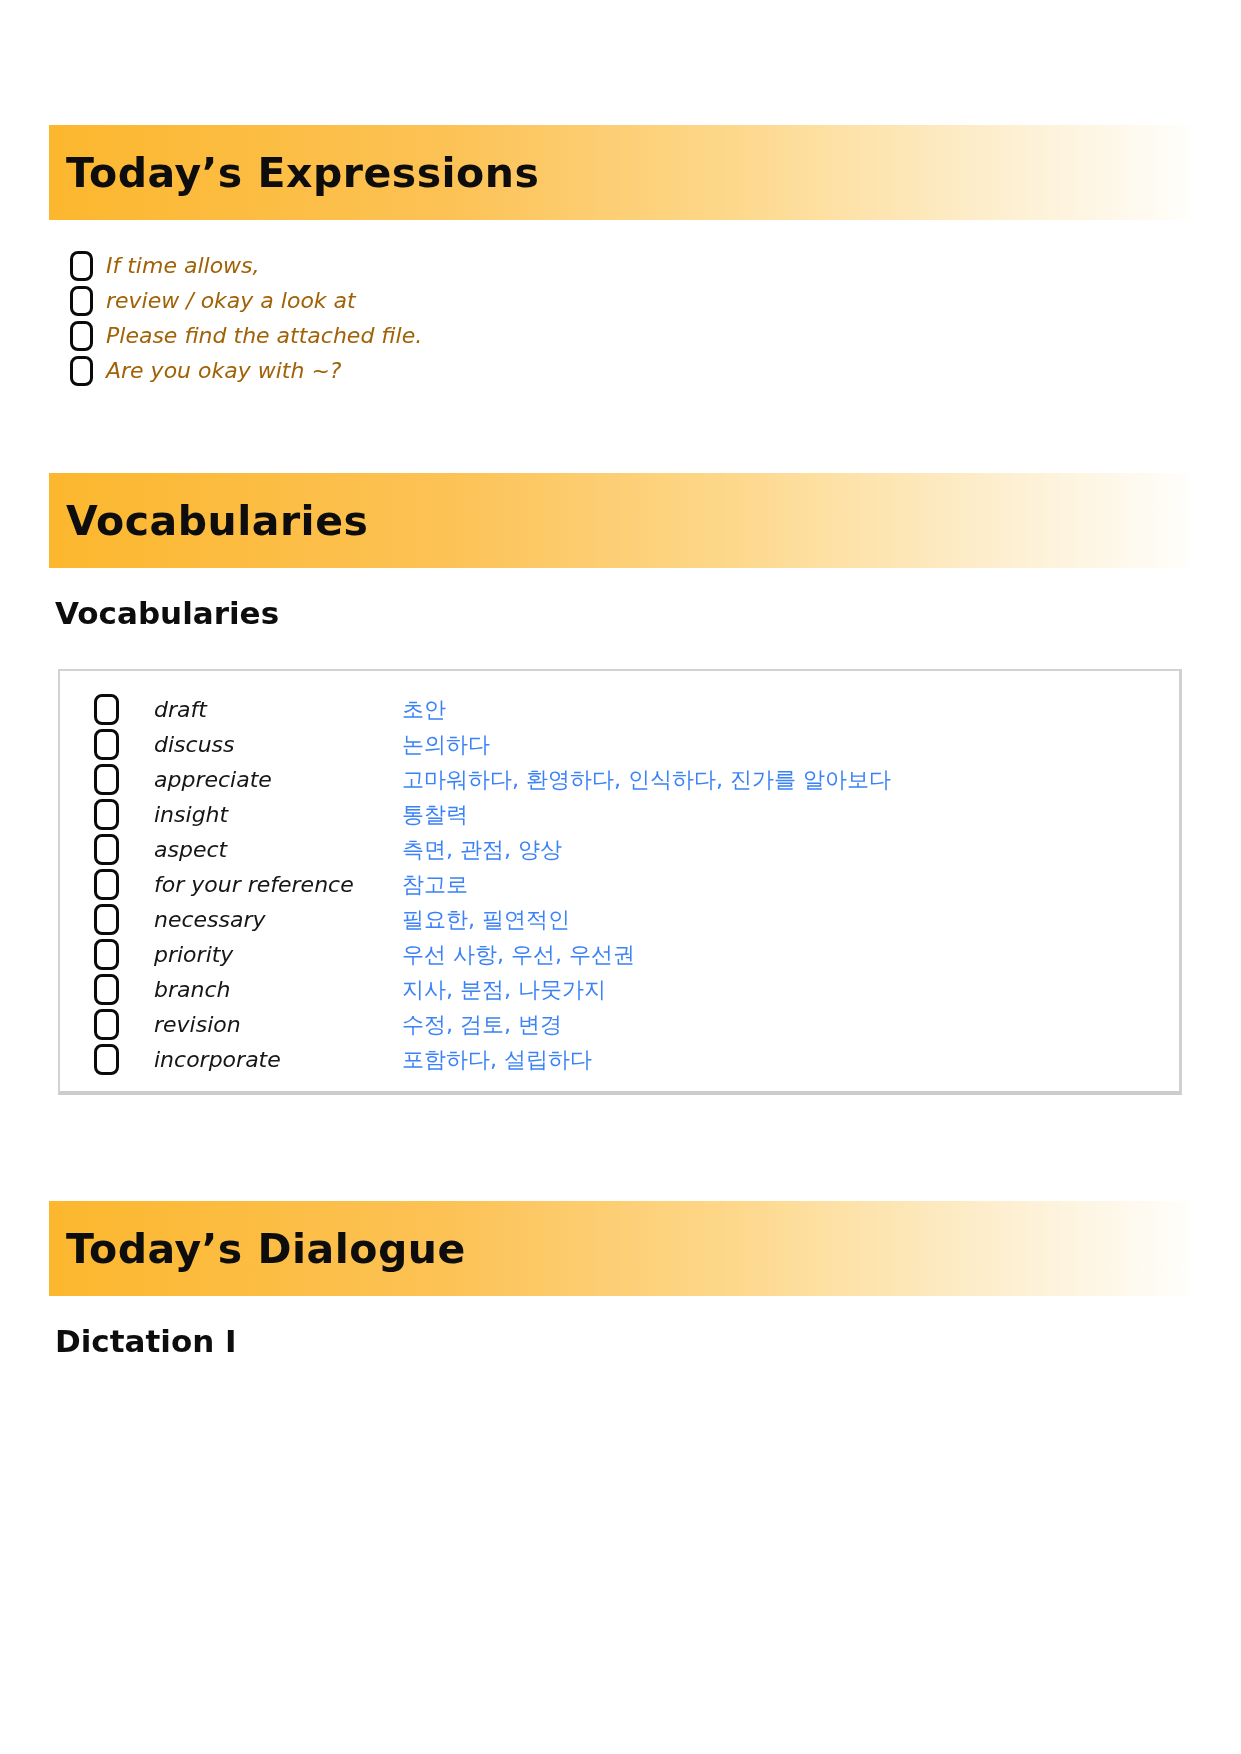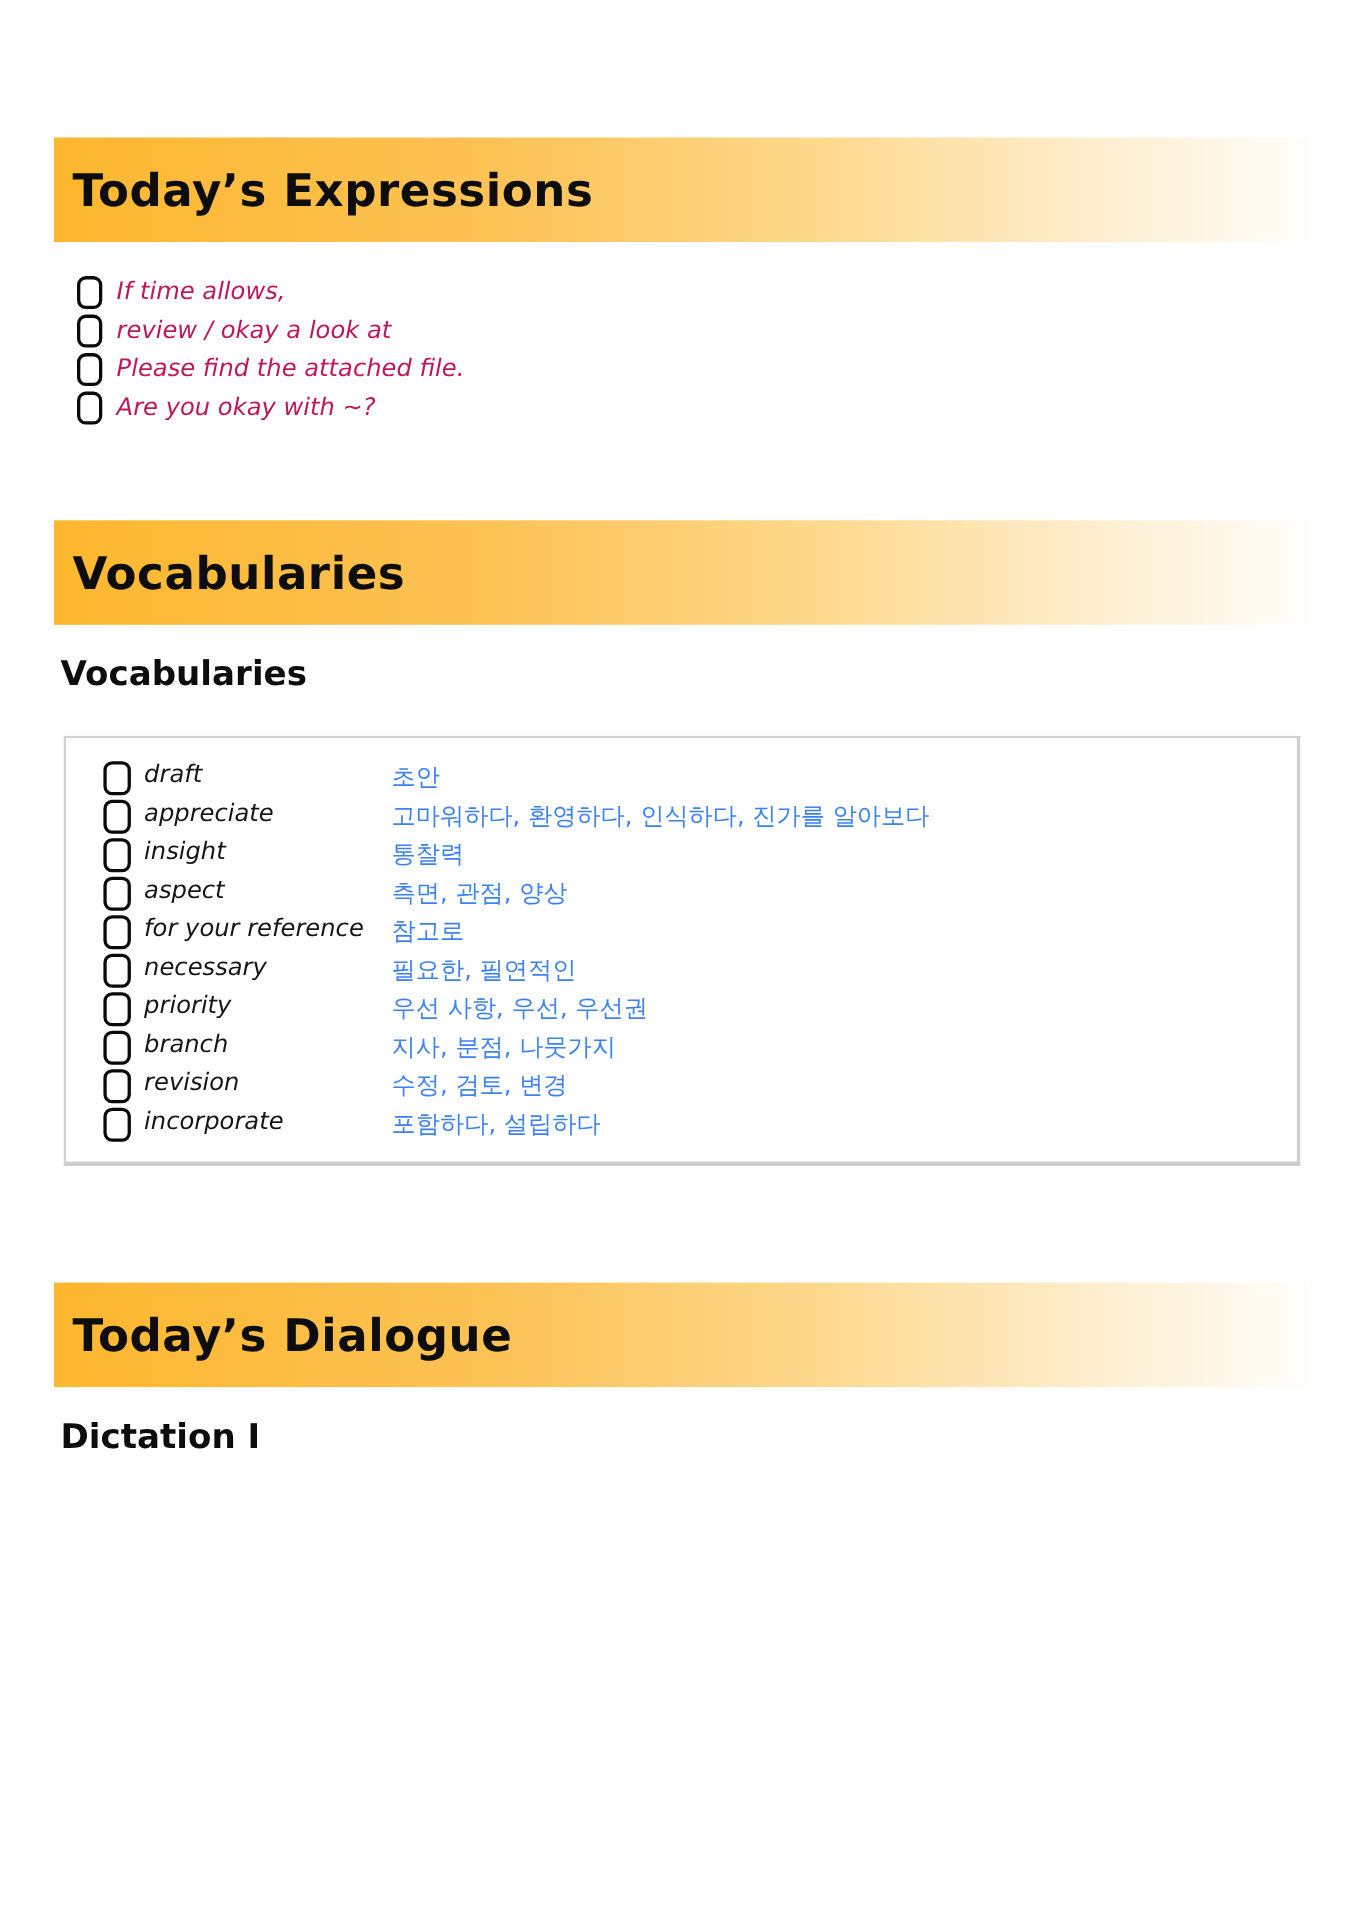--- a/index.html
+++ b/index.html
@@ -51,21 +51,21 @@
     width: 17px;
     height: 24px;
     border: 3.5px solid #0a0a0a;
     border-radius: 8px;
     background: #ffffff;
     margin-right: 13px;
   }
   .check-text {
     font-style: italic;
     font-size: 22px;
-    color: #be185d;
+    color: #a16207;
     white-space: nowrap;
   }
   
   .subheading {
     font-size: 31px;
     font-weight: 700;
     color: #0d0d0d;
     margin: 27px 0 0 6px;
   }
   
@@ -74,21 +74,23 @@
     width: 1124px;
     box-sizing: border-box;
     border: 2px solid #d2d2d2;
     border-bottom: 4px solid #cccccc;
     border-right: 3px solid #d0d0d0;
     background: #ffffff;
     padding: 21px 20px 14px 34px;
   }
   .vocab-row {
     display: flex;
+    align-items: center;
     height: 35px;
+    gap: 23px;
   }
   .vocab-row .checkbox {
     width: 19px;
     height: 25px;
     margin-right: 12px;
   }
   .vocab-term {
     flex: 0 0 225px;
     font-style: italic;
     font-size: 22px;
@@ -143,20 +145,25 @@
 
     <div class="vocab-box">
 
       <div class="vocab-row">
         <span class="checkbox"></span>
         <span class="vocab-term">draft</span>
         <span class="vocab-meaning"> 초안</span>
       </div>
       <div class="vocab-row">
         <span class="checkbox"></span>
+        <span class="vocab-term">discuss</span>
+        <span class="vocab-meaning">논의하다</span>
+      </div>
+      <div class="vocab-row">
+        <span class="checkbox"></span>
         <span class="vocab-term">appreciate</span>
         <span class="vocab-meaning">고마워하다, 환영하다, 인식하다, 진가를 알아보다</span>
       </div>
       <div class="vocab-row">
         <span class="checkbox"></span>
         <span class="vocab-term">insight</span>
         <span class="vocab-meaning"> 통찰력</span>
       </div>
       <div class="vocab-row">
         <span class="checkbox"></span>

